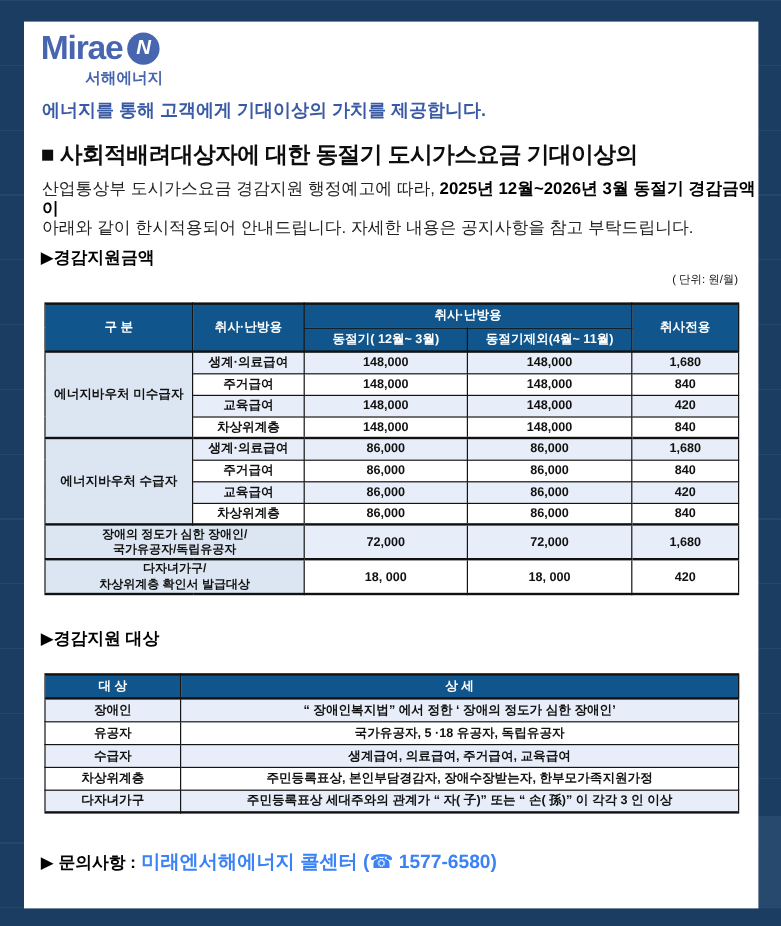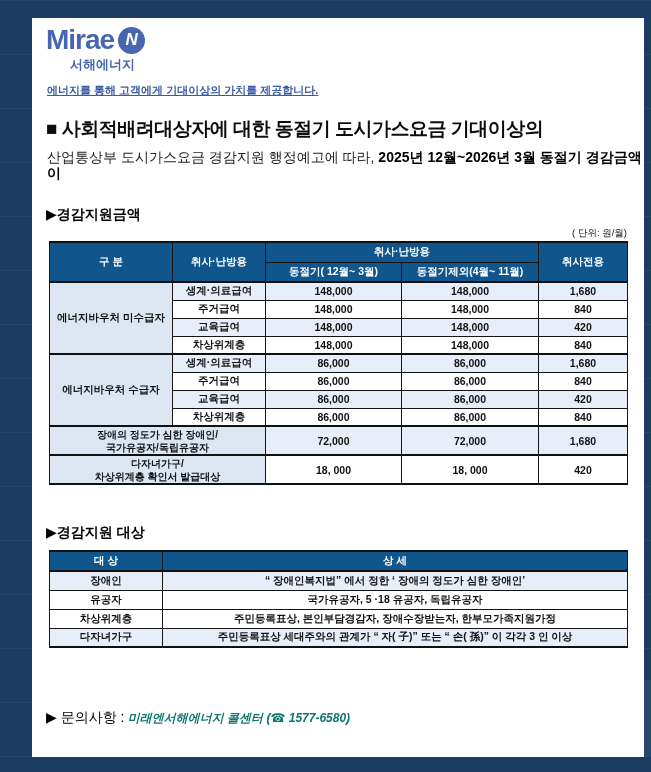--- a/index.html
+++ b/index.html
@@ -10,66 +10,66 @@
     background-color: #1b3d61;
     background-image: repeating-linear-gradient(180deg,
       rgba(255,255,255,0.05) 0px, rgba(255,255,255,0.05) 1px,
       transparent 1px, transparent 54px);
   }
   .corner-block {
     position: absolute; left: 632px; top: 680px; width: 19px; height: 77px;
     background: #27496e;
   }
   .doc {
-    position: absolute; left: 32px; top: 18px; width: 612px; height: 739px;
+    position: absolute; left: 20px; top: 18px; width: 612px; height: 739px;
     background: #ffffff;
     padding-left: 44px;
   }
   
   .logo { position: absolute; left: 14px; top: 6px; }
   .logo-row { display: flex; align-items: center; }
   .logo-word { font-size: 28px; font-weight: bold; color: #4766af; letter-spacing: -1px; }
   .logo-badge {
     width: 27px; height: 27px; border-radius: 50%; background: #4766af;
     color: #fff; font-weight: bold; font-style: italic; font-size: 17px;
     display: flex; align-items: center; justify-content: center; margin-left: 4px;
   }
-  .logo-sub { font-size: 13px; font-weight: bold; color: #4766af; margin: 0 0 0 24px; }
-  .tagline { position: absolute; left: 15px; top: 65px; font-size: 11px; font-weight: bold; color: #3b5aa6; text-decoration: underline; }
+  .logo-sub { font-size: 13px; font-weight: bold; color: #4766af; margin: 0 0 0 37px; }
+  .tagline { position: absolute; left: 15px; top: 65px; font-size: 15px; font-weight: bold; color: #3b5aa6; }
   
   .title { position: absolute; left: 14px; top: 98px; font-size: 19px; font-weight: 800; color: #0d0d0d; letter-spacing: -0.5px; white-space: nowrap; }
   .intro { position: absolute; left: 15px; top: 131px; font-size: 14px; color: #222; line-height: 16px; }
   .intro b { color: #000; }
   
   .s-heading { position: absolute; left: 14px; font-size: 14px; font-weight: 800; color: #000; }
   .s1 { top: 188px; }
   .s2 { top: 506px; text-align: right; }
   .unit-note { position: absolute; right: 17px; top: 209px; font-size: 9.5px; font-weight: normal; color: #111; }
   
   table { border-collapse: collapse; table-layout: fixed; position: absolute; left: 17px; width: 578px;
           border-left: 1px solid #151515; border-right: 1px solid #151515;
-          border-top: 2px solid #111; border-bottom: 2px solid #111; }
+          border-top: 2px solid #111; border-bottom: 2px solid #111; margin-top: 11px; }
   .table1 { top: 223px; }
   .table2 { top: 532px; }
   th, td { border: 1px solid #151515; text-align: center; vertical-align: middle; padding: 0 2px; }
   thead th { background: #10568c; color: #ffffff; font-size: 10.5px; font-weight: 700; height: 20px; }
   thead { border-bottom: 2px solid #111; }
   tbody td { font-size: 10.5px; font-weight: 700; color: #111; height: 18px; background: #ffffff; }
   tr.r-blue td { background: #e8eef9; }
   td.group-cell { background: #dce6f2 !important; font-size: 10.5px; }
   tr.r-tall td { height: 29px; }
   tr.sep td { border-top: 2px solid #111; }
   td.merged-label { background: #dce6f2 !important; font-size: 10px; line-height: 13px; }
   .table2 tbody td.detail { font-size: 10.5px; }
   .table2 tbody td { height: 19px; }
   .table2 thead th { height: 20px; }
   
   .footer { position: absolute; left: 14px; top: 690px; white-space: nowrap; }
-  .footer .f-label { font-size: 14px; font-weight: 400; color: #000; }
-  .footer .f-text { font-size: 12px; font-weight: 700; color: #0f766e; font-style: italic; }
+  .footer .f-label { font-size: 14px; font-weight: 700; color: #000; }
+  .footer .f-text { font-size: 16px; font-weight: 700; color: #3b82f6; }
 </style>
 </head>
 <body>
 
 <div class="corner-block"></div>
 
 <div class="doc">
 
   <div class="logo">
     <div class="logo-row">
@@ -77,20 +77,21 @@
       <span class="logo-badge">N</span>
     </div>
     <div class="logo-sub">서해에너지</div>
   </div>
 
   <div class="tagline">에너지를 통해 고객에게 기대이상의 가치를 제공합니다.</div>
 
   <div class="title">■ 사회적배려대상자에 대한 동절기 도시가스요금 기대이상의</div>
   <div class="intro">
     <div><span>산업통상부 도시가스요금 경감지원 행정예고에 따라, </span><b>2025년 12월~2026년 3월 동절기 경감금액이</b></div>
+    <div>아래와 같이 한시적용되어 안내드립니다. 자세한 내용은 공지사항을 참고 부탁드립니다.</div>
   </div>
 
   <div class="s-heading s1">▶경감지원금액</div>
   <div class="unit-note">( 단위: 원/월)</div>
 
   <table class="table1">
     <colgroup>
       <col style="width:123px">
         <col style="width:93px">
         <col style="width:136px">
@@ -196,20 +197,24 @@
     </thead>
     <tbody>
       <tr class="r-blue">
         <td>장애인</td>
         <td class="detail">“ 장애인복지법” 에서 정한 ‘ 장애의 정도가 심한 장애인’</td>
       </tr>
       <tr>
         <td>유공자</td>
         <td class="detail">국가유공자, 5 ·18 유공자, 독립유공자</td>
       </tr>
+      <tr class="r-blue">
+        <td>수급자</td>
+        <td class="detail">생계급여, 의료급여, 주거급여, 교육급여</td>
+      </tr>
       <tr>
         <td>차상위계층</td>
         <td class="detail">주민등록표상, 본인부담경감자, 장애수장받는자, 한부모가족지원가정</td>
       </tr>
       <tr class="r-blue">
         <td>다자녀가구</td>
         <td class="detail">주민등록표상 세대주와의 관계가 “ 자( 子)” 또는 “ 손( 孫)” 이 각각 3 인 이상</td>
       </tr>
     </tbody>
   </table>

